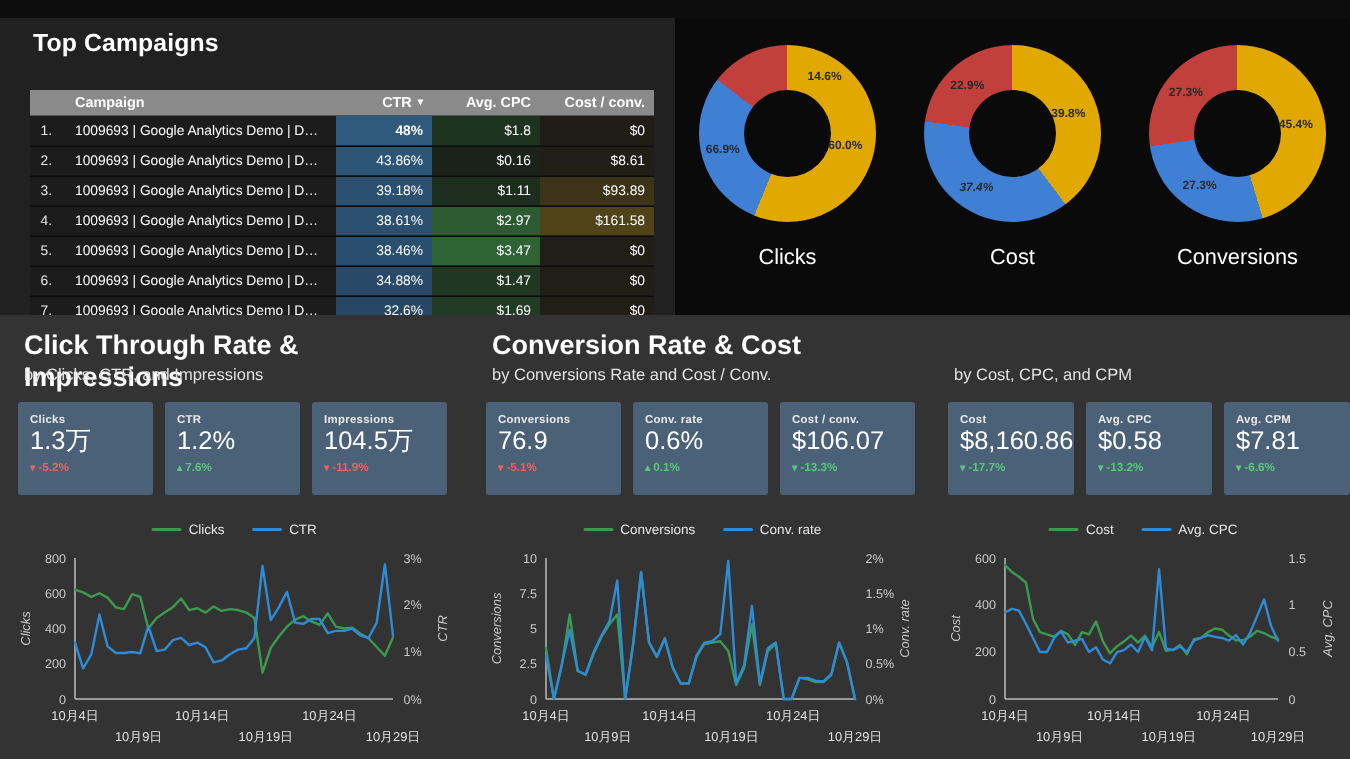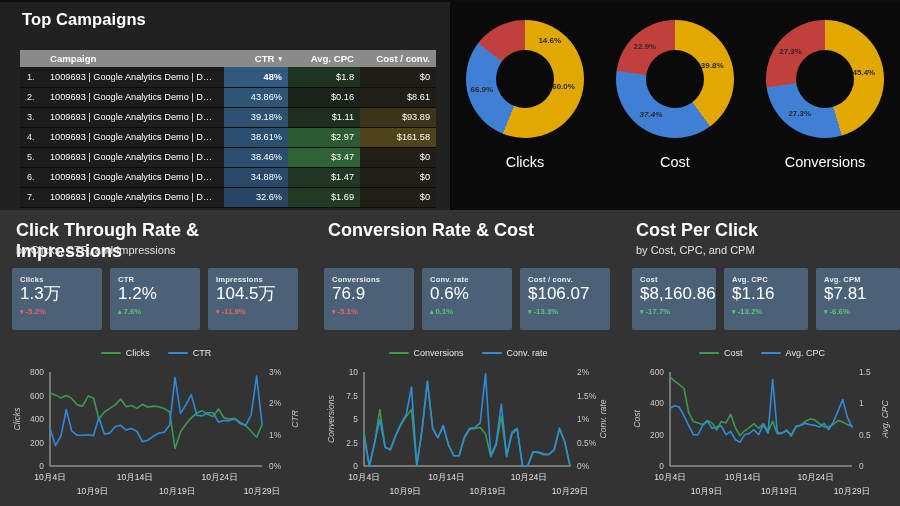--- a/index.html
+++ b/index.html
@@ -5,21 +5,21 @@
   * { box-sizing: border-box; margin: 0; padding: 0; }
   html, body {
     width: 900px; height: 506px;
     background: #0b0b0b;
     font-family: "Liberation Sans", sans-serif;
     overflow: hidden;
   }
   .page { position: relative; width: 900px; height: 506px; background: #0d0d0d; }
 
   
-  .top-zone { position: absolute; left: 0; top: 2px; width: 727px; height: 210px; background: #f0abfc; }
+  .top-zone { position: absolute; left: 0; top: 12px; width: 727px; height: 210px; background: #f0abfc; }
   .table-panel {
     position: absolute; left: 0; top: 0; width: 450px; height: 210px;
     background: #212121;
   }
   .panel-title { font-size: 16.5px; font-weight: bold; color: #ffffff; letter-spacing: .1px; }
   .panel-sub { font-size: 10.5px; color: #d8d8d8; font-weight: normal; }
   .table-panel .panel-title { position: absolute; left: 22px; top: 8px; }
   .table-panel .panel-sub { position: absolute; left: 22px; top: 28px; }
 
   table.camp { position: absolute; left: 20px; top: 48px; width: 416px; border-collapse: collapse; table-layout: fixed; }
@@ -243,20 +243,21 @@
             <text x="86.4" y="132" text-anchor="middle" class="xt">10月9日</text>
             <text x="128.8" y="118" text-anchor="middle" class="xt">10月14日</text>
             <text x="171.2" y="132" text-anchor="middle" class="xt">10月19日</text>
             <text x="213.6" y="118" text-anchor="middle" class="xt">10月24日</text>
             <text x="256" y="132" text-anchor="middle" class="xt">10月29日</text>
           </svg>
         </div>
     </div>
     <div class="col c2">
       <div class="col-title">Conversion Rate &amp; Cost</div>
+      <div class="col-sub">by Conversions Rate and Cost / Conv.</div>
       <div class="cards" id="cards1">
           <div class="card" style="width: 90px;">
             <div class="lbl">Conversions</div>
             <div class="val">76.9</div>
             <div class="delta down"><span class="arrow">▾</span><span>-5.1%</span></div>
           </div>
           <div class="card" style="width: 90px;">
             <div class="lbl">Conv. rate</div>
             <div class="val">0.6%</div>
             <div class="delta up"><span class="arrow">▴</span><span>0.1%</span></div>
@@ -298,31 +299,30 @@
             <text x="46" y="118" text-anchor="middle" class="xt">10月4日</text>
             <text x="87.2" y="132" text-anchor="middle" class="xt">10月9日</text>
             <text x="128.4" y="118" text-anchor="middle" class="xt">10月14日</text>
             <text x="169.60000000000002" y="132" text-anchor="middle" class="xt">10月19日</text>
             <text x="210.8" y="118" text-anchor="middle" class="xt">10月24日</text>
             <text x="252" y="132" text-anchor="middle" class="xt">10月29日</text>
           </svg>
         </div>
     </div>
     <div class="col c3">
-      <div class="col-title">Cost Per Click</div>
       <div class="col-sub">by Cost, CPC, and CPM</div>
       <div class="cards" id="cards2">
           <div class="card" style="width: 84px;">
             <div class="lbl">Cost</div>
             <div class="val">$8,160.86</div>
             <div class="delta up"><span class="arrow">▾</span><span>-17.7%</span></div>
           </div>
           <div class="card" style="width: 84px;">
             <div class="lbl">Avg. CPC</div>
-            <div class="val">$1.16</div>
+            <div class="val">$0.58</div>
             <div class="delta up"><span class="arrow">▾</span><span>-13.2%</span></div>
           </div>
           <div class="card" style="width: 84px;">
             <div class="lbl">Avg. CPM</div>
             <div class="val">$7.81</div>
             <div class="delta up"><span class="arrow">▾</span><span>-6.6%</span></div>
           </div>
         </div>
       <div class="chart-box" id="chart2">
           <div class="legend">

